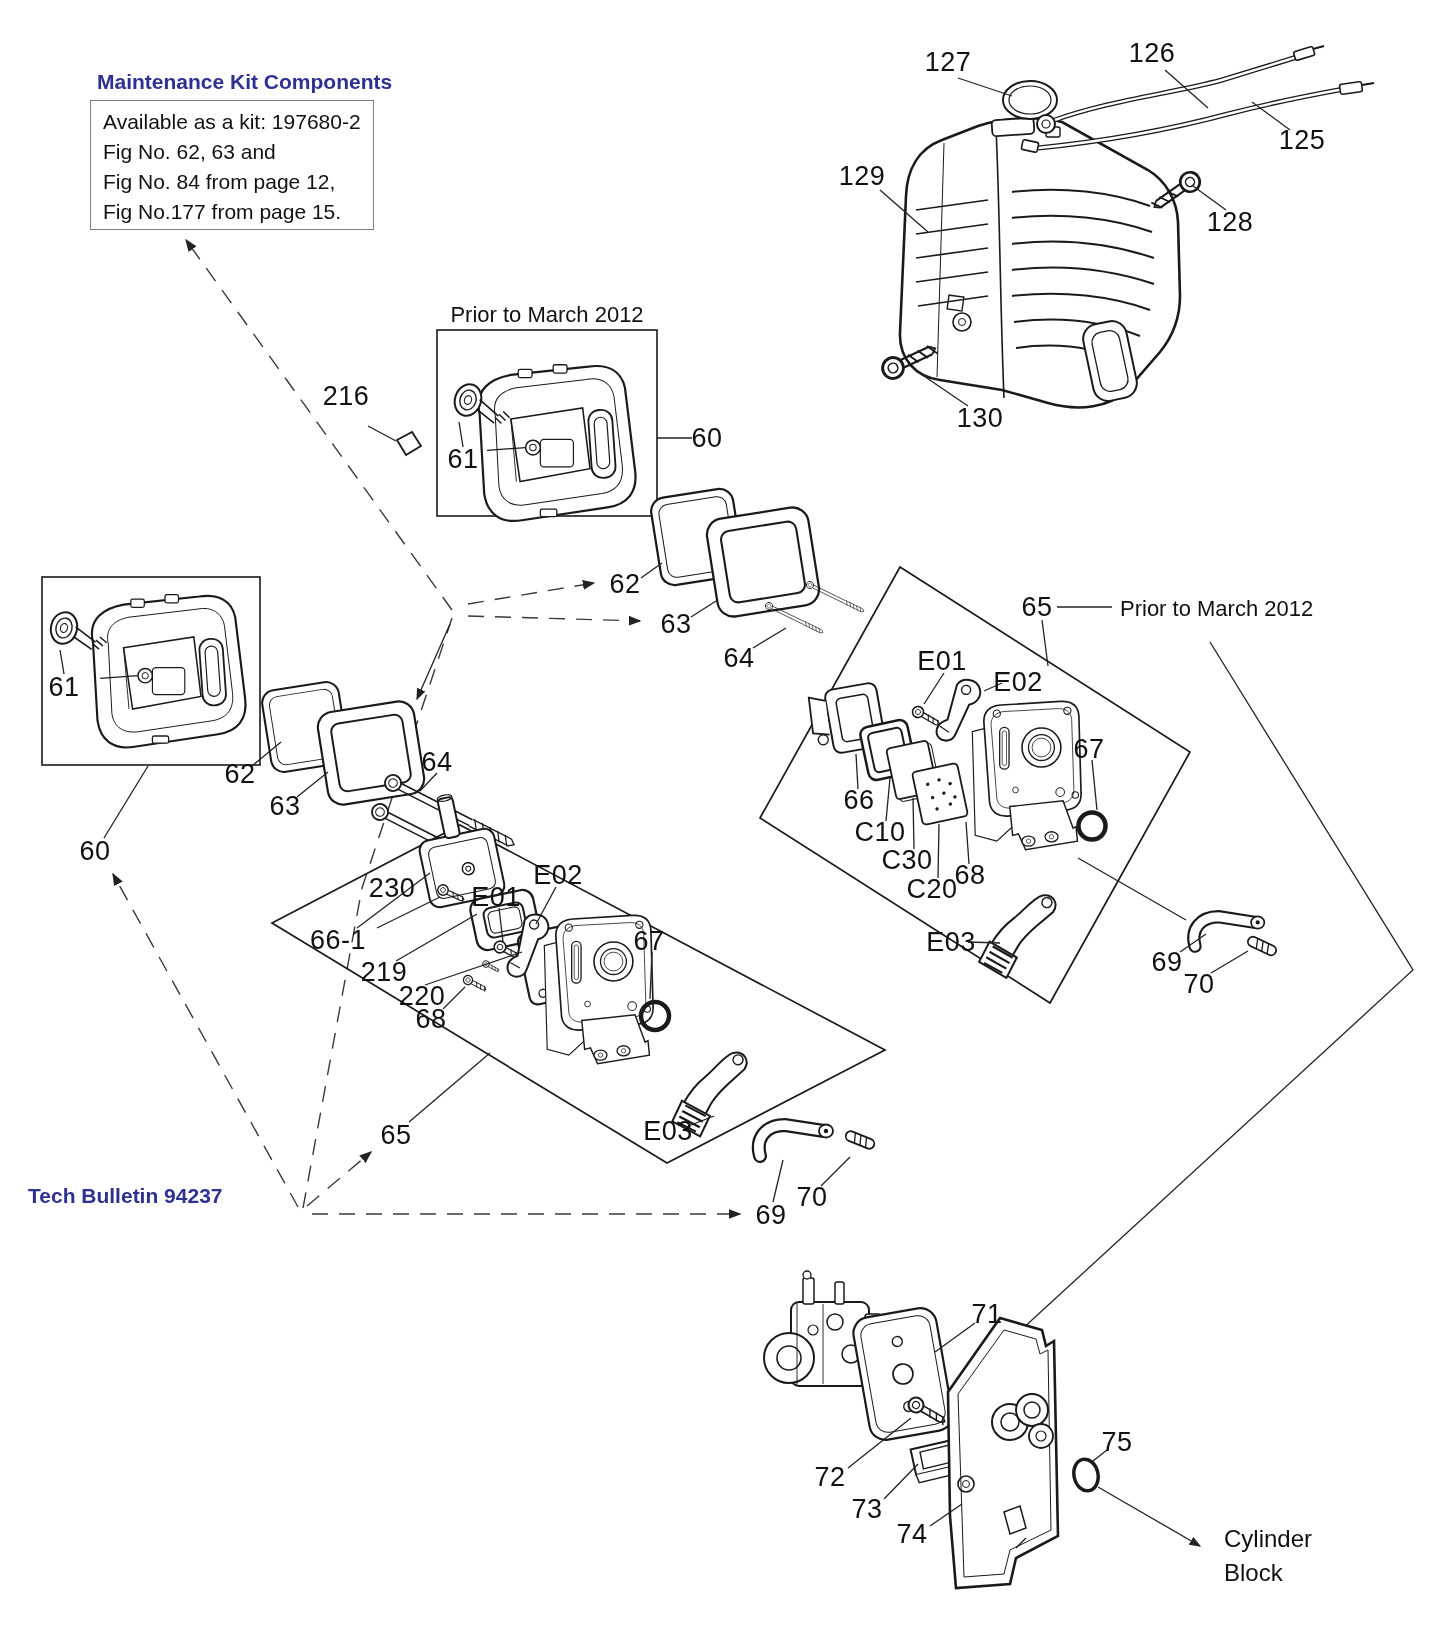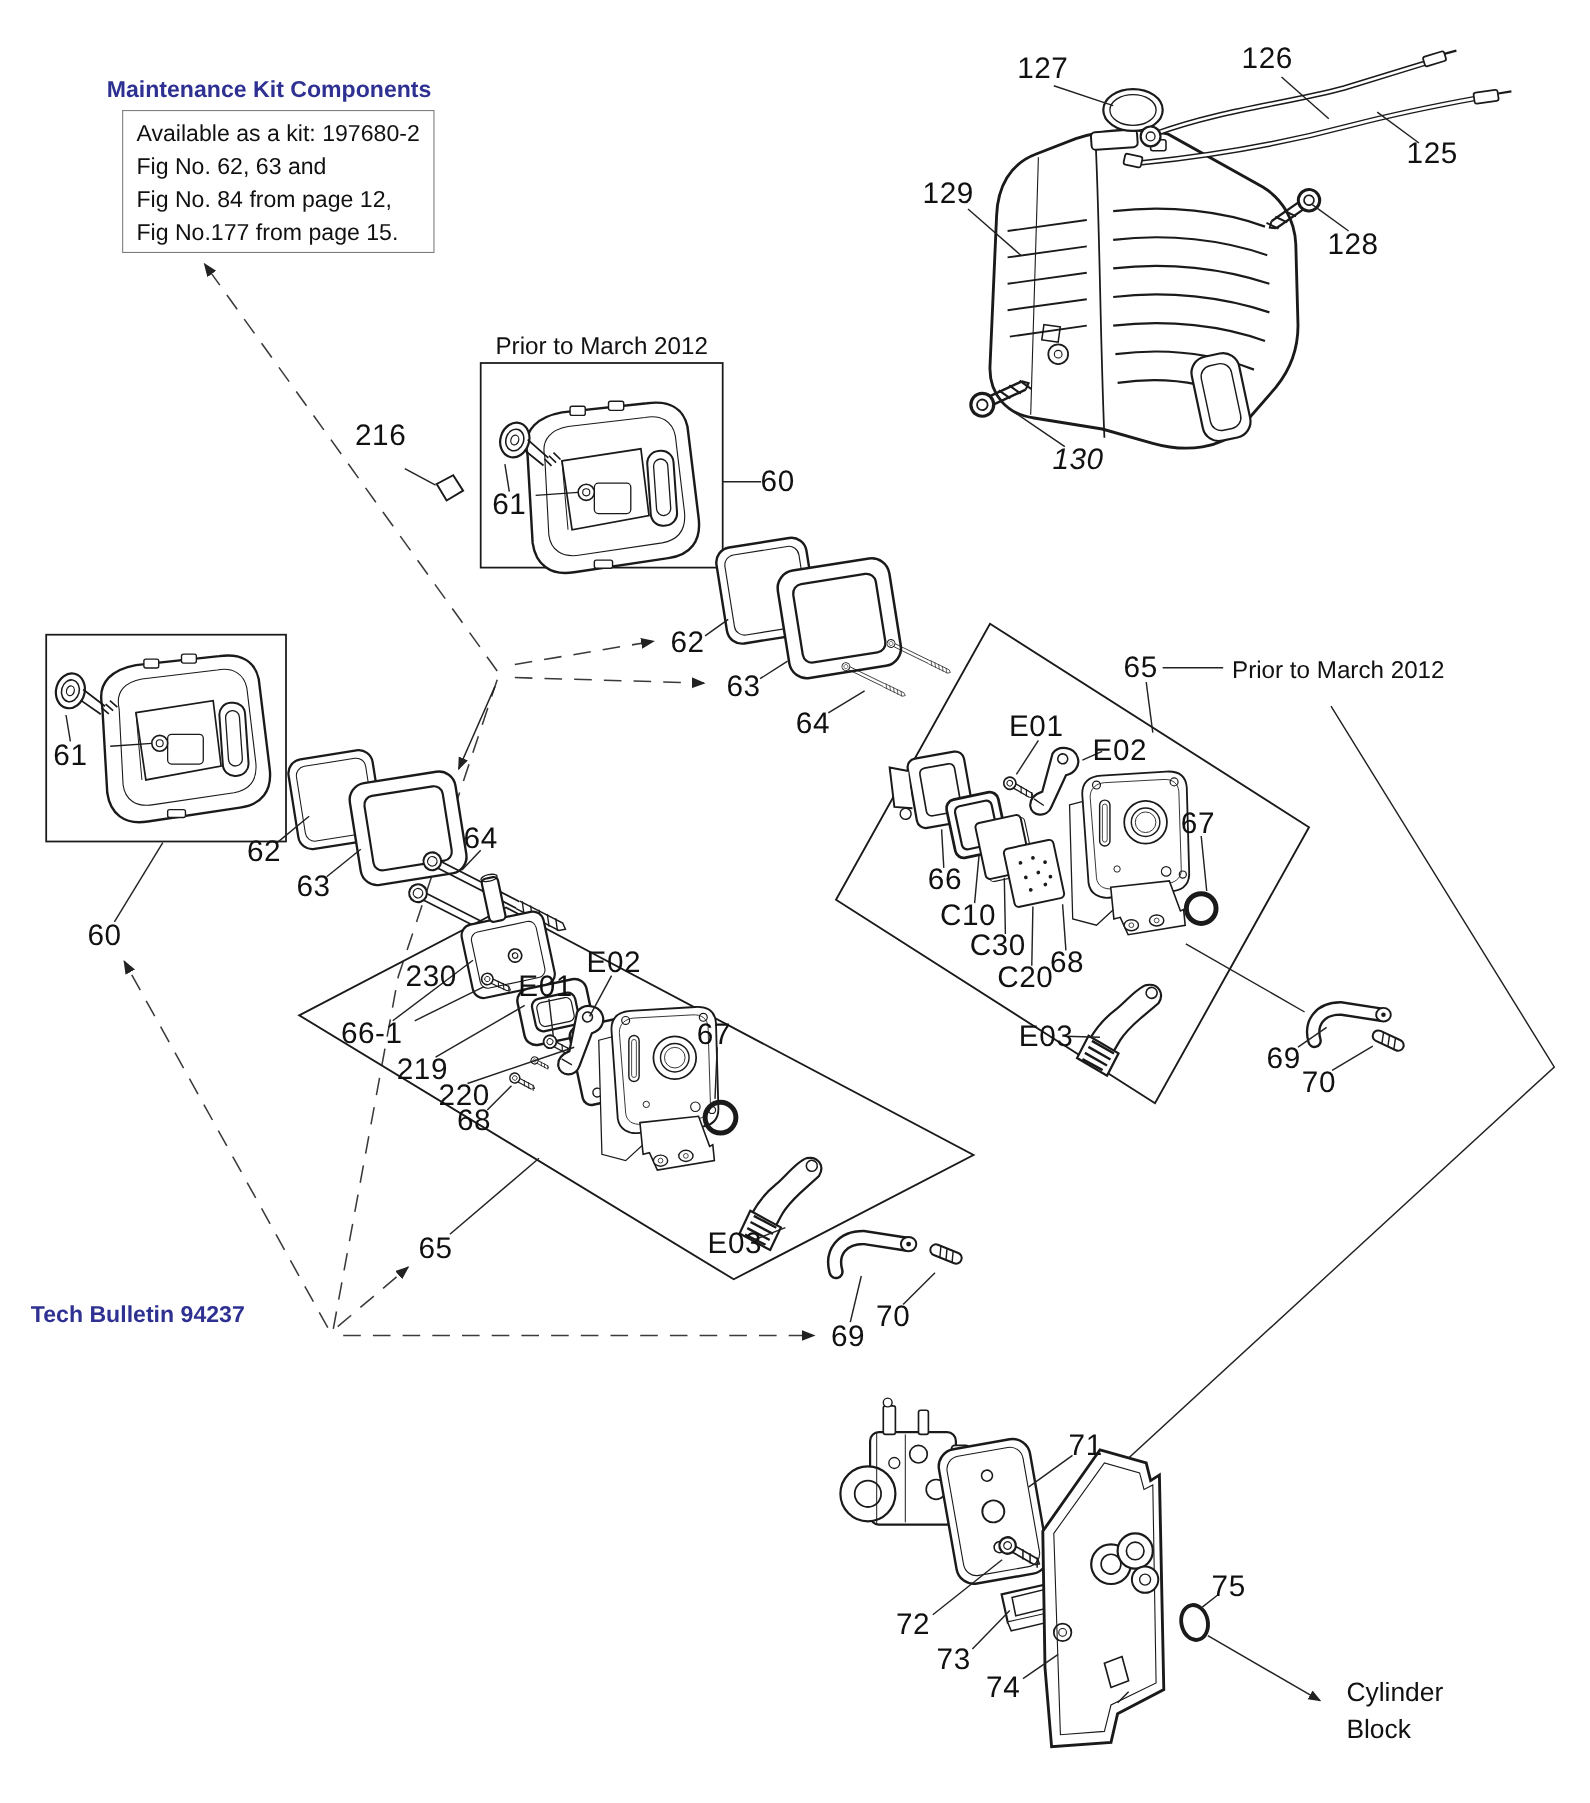--- a/index.html
+++ b/index.html
@@ -371,39 +371,39 @@
     <line class="ld" x1="1211" y1="973" x2="1248" y2="951"></line>
     <line class="ld" x1="975" y1="1323" x2="935" y2="1352"></line>
     <line class="ld" x1="848" y1="1468" x2="911" y2="1418"></line>
     <line class="ld" x1="884" y1="1499" x2="918" y2="1464"></line>
     <line class="ld" x1="930" y1="1526" x2="962" y2="1504"></line>
     <line class="ld" x1="1107" y1="1450" x2="1093" y2="1461"></line>
   </g>
 </svg>
 
 <div class="noteTitle" style="left:97px;top:70px;color:#2E3192;">Maintenance Kit Components</div>
-<div class="noteBox" style="left:90px;top:100px;width:270px;height:116px;margin-left:21px;">
+<div class="noteBox" style="left:90px;top:100px;width:270px;height:116px;">
   <div>Available as a kit: 197680-2</div>
   <div>Fig No. 62, 63 and</div>
   <div>Fig No. 84 from page 12,</div>
   <div>Fig No.177 from page 15.</div>
 </div>
 
 <div class="noteTitle" style="left:28px;top:1184px;color:#2E3192;">Tech Bulletin 94237</div>
 
 <div class="sec" style="left:547px;top:315px;">Prior to March 2012</div>
 <div class="secL" style="left:1120px;top:596px;">Prior to March 2012</div>
 <div class="cyl" style="left:1224px;top:1522px;width:120px;">Cylinder Block</div>
 
 <div class="co" style="left:948px;top:62px;">127</div>
 <div class="co" style="left:1152px;top:53px;">126</div>
 <div class="co" style="left:1302px;top:140px;">125</div>
 <div class="co" style="left:1230px;top:222px;">128</div>
 <div class="co" style="left:862px;top:176px;">129</div>
-<div class="co" style="left:980px;top:418px;font-style:italic;">130</div>
+<div class="co" style="left:980px;top:418px;">130</div>
 
 <div class="co" style="left:707px;top:438px;">60</div>
 <div class="co" style="left:463px;top:459px;">61</div>
 <div class="co" style="left:346px;top:396px;">216</div>
 
 <div class="co" style="left:95px;top:851px;">60</div>
 <div class="co" style="left:64px;top:687px;">61</div>
 <div class="co" style="left:240px;top:774px;">62</div>
 <div class="co" style="left:285px;top:806px;">63</div>
 

